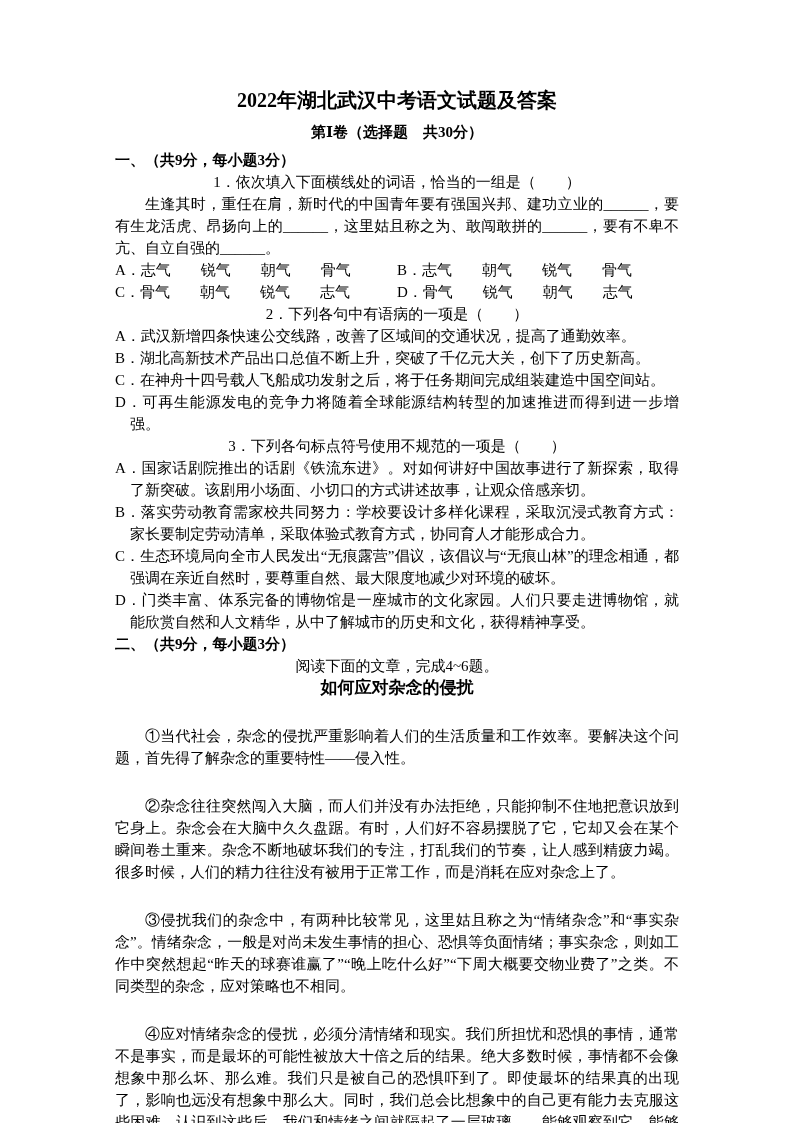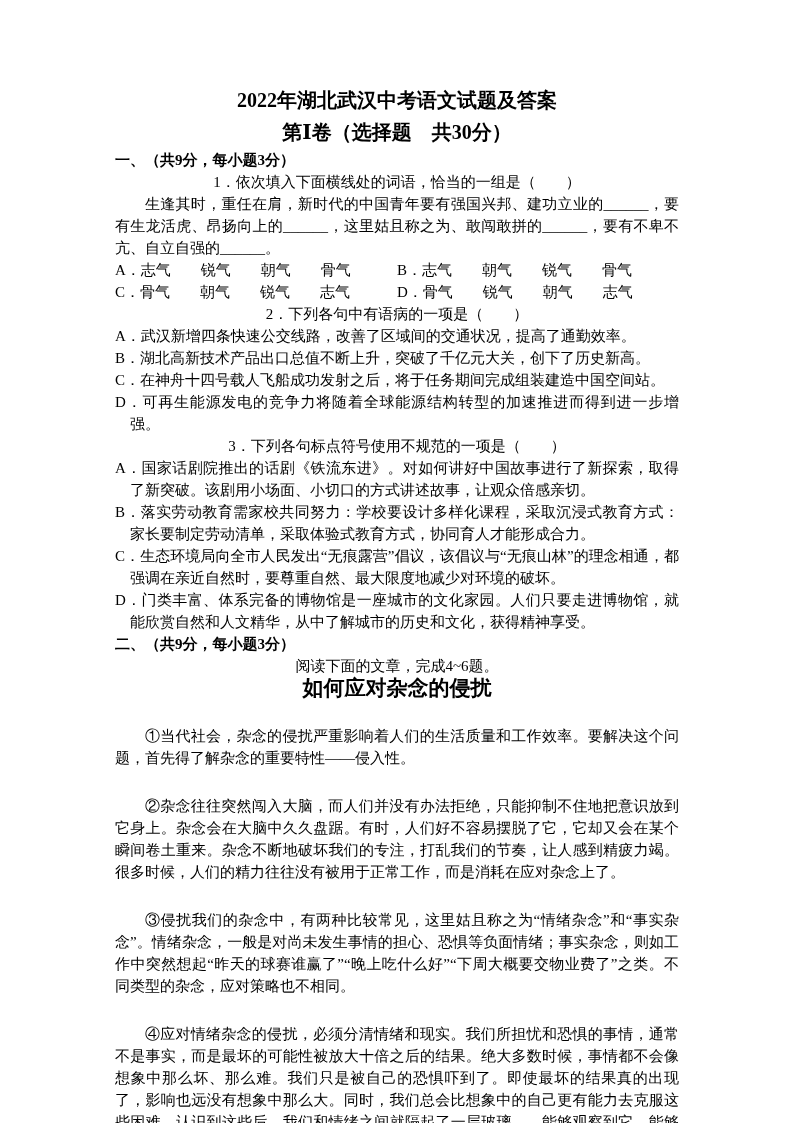--- a/index.html
+++ b/index.html
@@ -20,35 +20,35 @@
   }
   .title {
     margin: 0 0 7px 0;
     font-size: 20px;
     line-height: 28px;
     font-weight: bold;
     text-align: center;
   }
   .subtitle {
     margin: 0 0 6px 0;
-    font-size: 20px;
+    font-size: 15px;
     line-height: 22px;
     font-weight: bold;
     text-align: center;
   }
   p { margin: 0; }
   .sec-head { font-weight: bold; }
   .line { text-align: center; }
   .passage { text-indent: 2em; text-align: justify; }
   .opt-row { display: flex; }
   .opt-cell { width: 50%; white-space: pre-wrap; }
   .option { padding-left: 1em; text-indent: -1em; text-align: justify; }
   .essay-title {
     margin: 0;
-    font-size: 21px;
+    font-size: 17px;
     line-height: 22px;
     font-weight: bold;
     text-align: center;
   }
   .para { text-indent: 2em; text-align: justify; margin-top: 26px; }
 </style>
 </head>
 <body>
 
 <div class="page">

